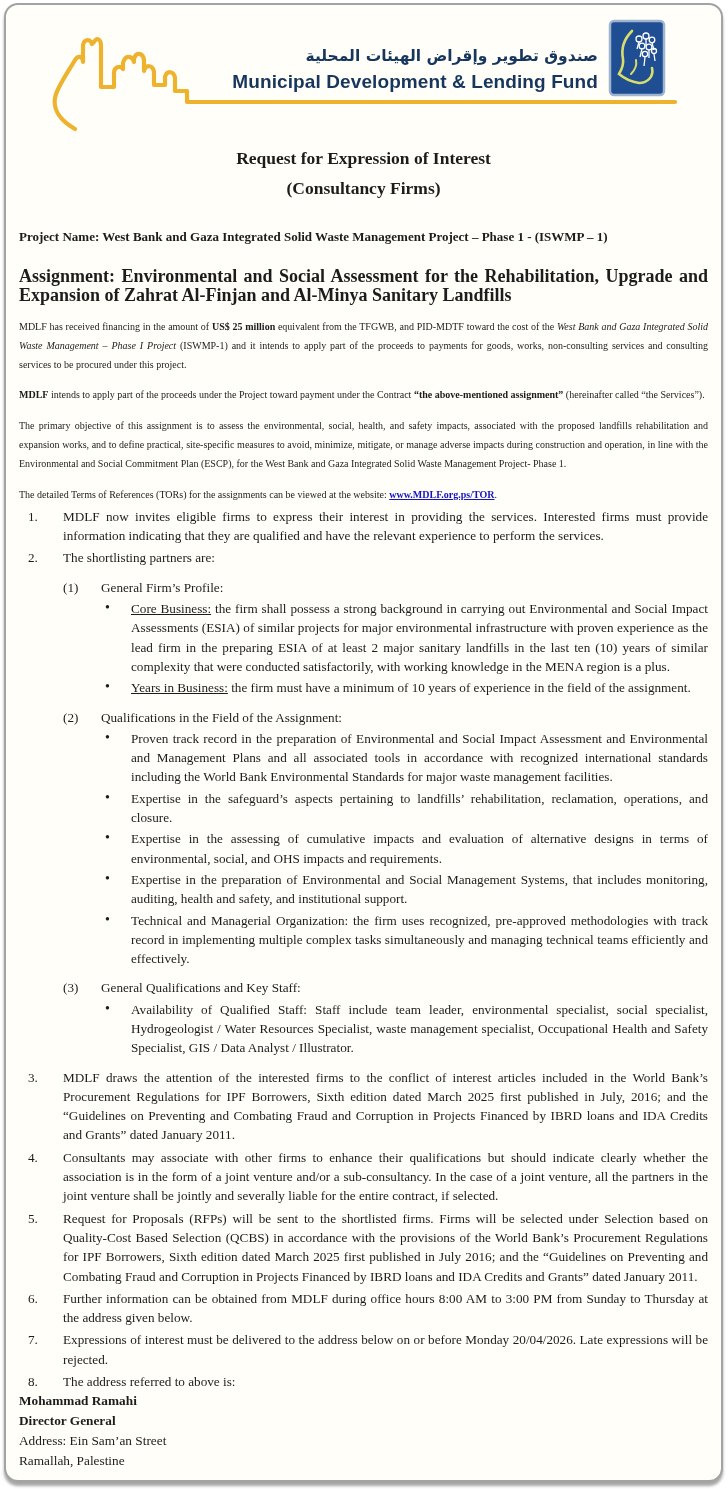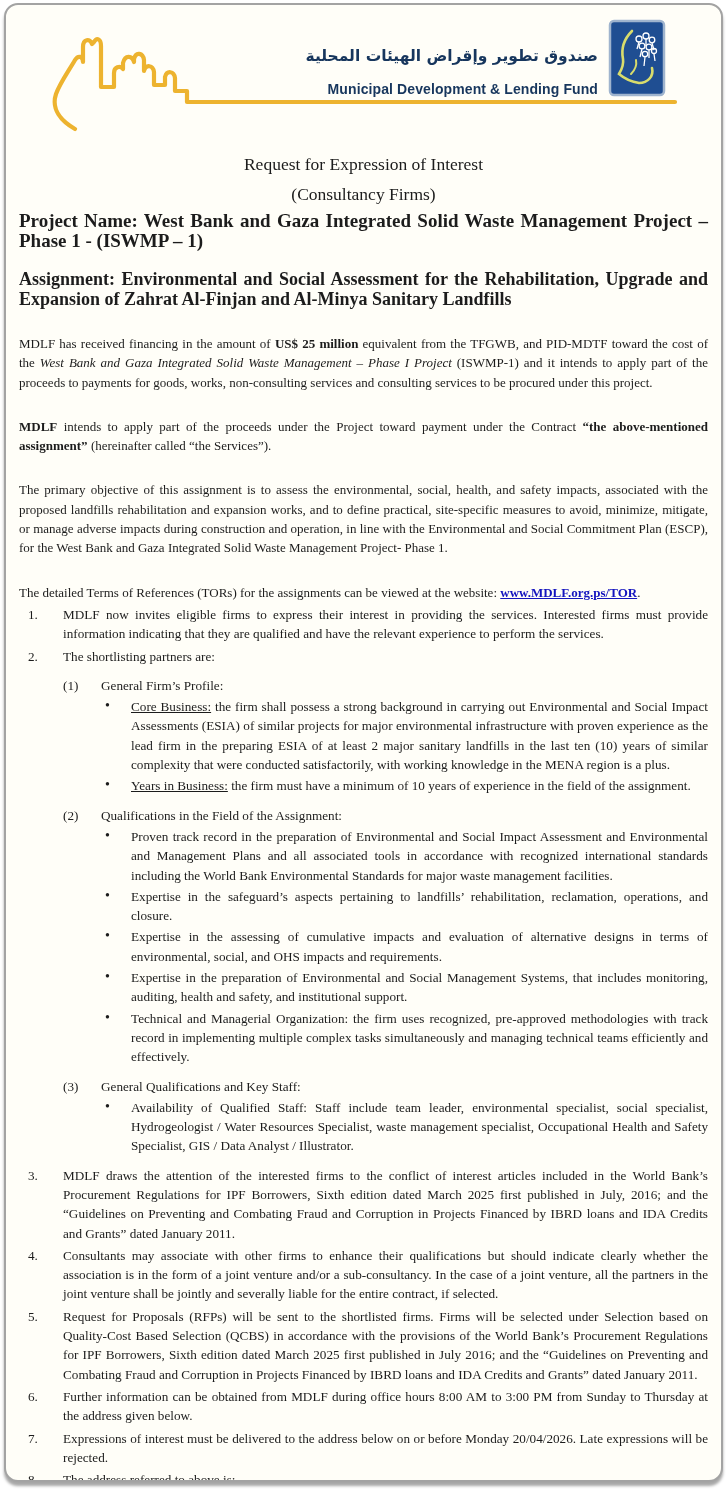--- a/index.html
+++ b/index.html
@@ -12,29 +12,29 @@
     box-shadow:0 4px 3px rgba(0,0,0,0.35);
     padding:14px 13px 0 13px; overflow:hidden;
   }
 
   
   .hdr { position:relative; height:106px; }
   .skyline { position:absolute; left:4px; top:12px; }
   .emblem { position:absolute; right:42px; top:0; }
   .orgs { position:absolute; right:110px; top:28px; text-align:right; color:#17365d; }
   .org-ar { font-family:"DejaVu Sans", sans-serif; font-weight:bold; font-size:15.5px; direction:rtl; }
-  .org-en { font-family:"Liberation Sans", sans-serif; font-weight:bold; font-size:14px; margin-top:16px; letter-spacing:0.1px; }
+  .org-en { font-family:"Liberation Sans", sans-serif; font-weight:bold; font-size:19px; margin-top:6px; letter-spacing:0.1px; }
 
   
-  .title-block { text-align:center; margin-top:24px; font-weight:normal; font-size:17.5px; line-height:30px; }
+  .title-block { text-align:center; margin-top:18px; font-weight:bold; font-size:17.5px; line-height:30px; }
 
   
-  .lead  { margin-top:2px; font-weight:bold; font-size:19px; line-height:19.5px; text-align:justify; }
+  .lead  { margin-top:24px; font-weight:bold; font-size:13px; line-height:19.5px; text-align:justify; }
   .lead2 { margin-top:20px;  font-weight:bold; font-size:18px; line-height:19.5px; text-align:justify; }
-  .para  { margin-top:25px; font-size:13px; line-height:19.3px; text-align:justify; }
+  .para  { margin-top:11px; font-size:10px; line-height:19.3px; text-align:justify; }
 
   .body-list { margin-top:2px; font-size:13.2px; line-height:19.3px; }
   .li-row { display:flex; margin-top:3px; }
   .li-num { flex:none; width:44px; padding-left:9px; }
   .li-text { flex:1; text-align:justify; }
 
   .crit-group { margin:10px 0 10px 44px; }
   .crit-group:last-of-type { margin-bottom:14px; }
   .crit-head { display:flex; }
   .crit-num { flex:none; width:38px; }

